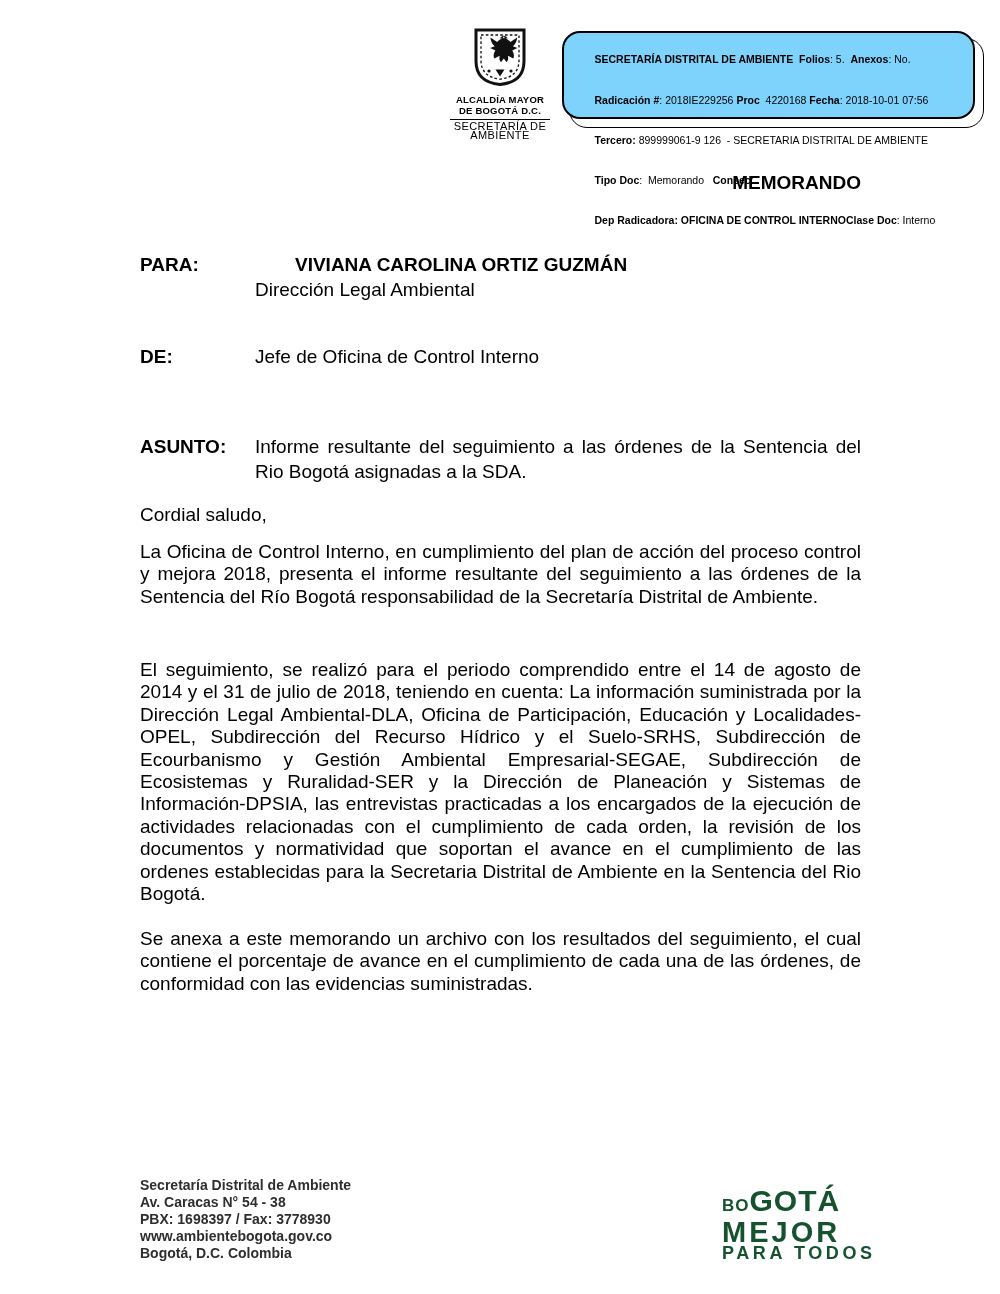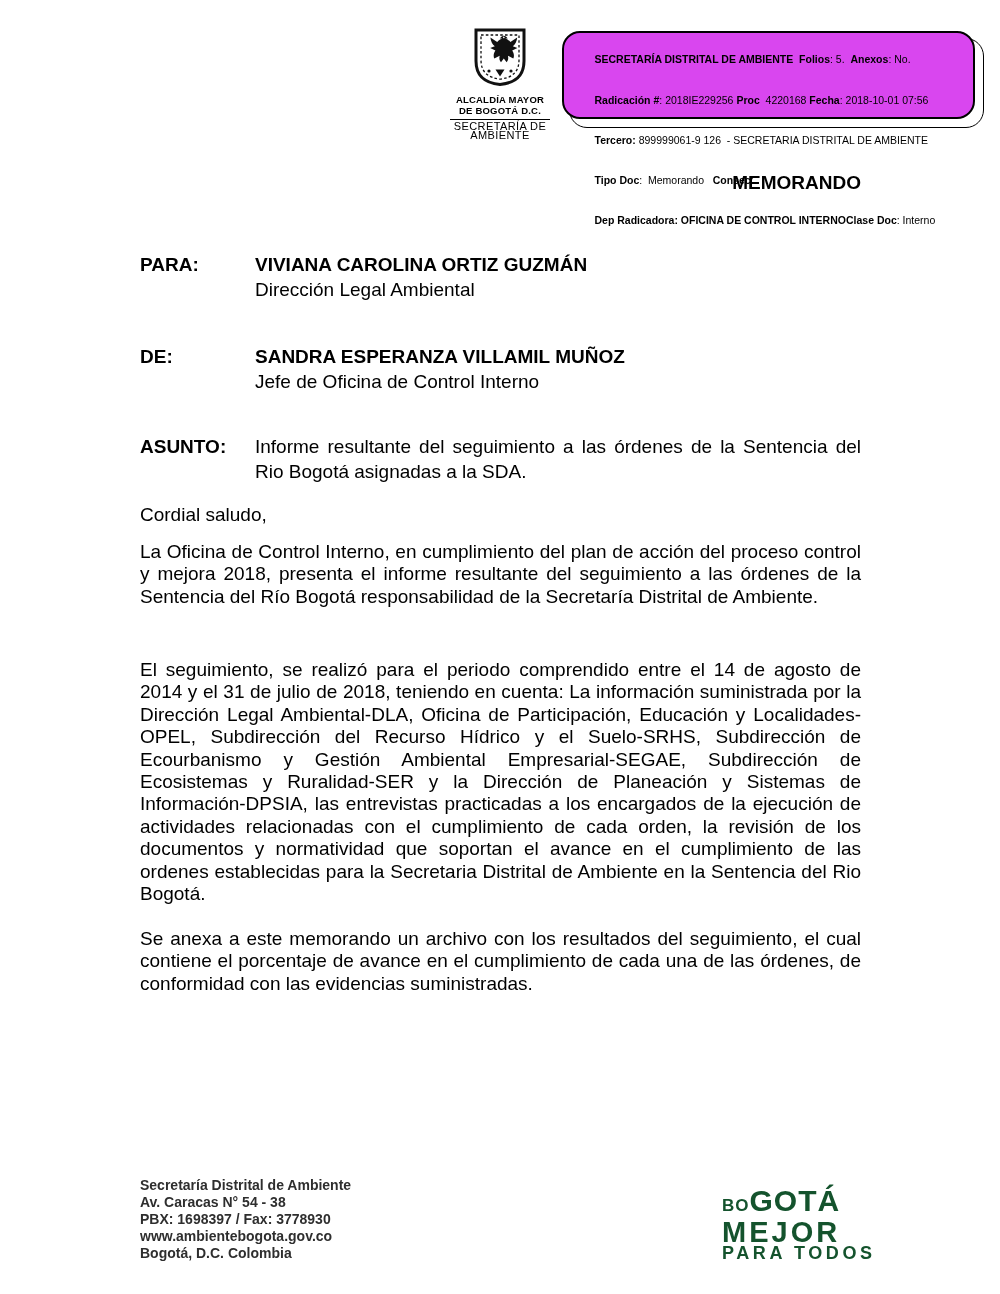--- a/index.html
+++ b/index.html
@@ -15,40 +15,40 @@
   .logo-divider{border:none;border-top:1.5px solid #000;margin:3px 4px 2px 4px;}
   .logo-sub{font-size:11px;line-height:9px;letter-spacing:.4px;}
 
   
   .stamp-echo{
     position:absolute;left:569px;top:38px;width:413px;height:88px;
     border:1.5px solid #000;border-radius:18px;z-index:1;background:transparent;
   }
   .stamp{
     position:absolute;left:562px;top:31px;width:413px;height:88px;box-sizing:border-box;
-    border:2px solid #000;border-radius:18px;background:#d946ef;z-index:2;
+    border:2px solid #000;border-radius:18px;background:#7dd3fc;z-index:2;
     padding:7px 10px 0 13px;
   }
   .stamp-line{font-size:10.5px;line-height:13.4px;white-space:pre;}
   .sb{font-weight:bold;}
 
   
   .title{
     position:absolute;left:139px;top:170px;width:722px;text-align:right;
     font-size:19px;font-weight:bold;line-height:25px;
   }
 
   
   .row{position:absolute;left:140px;width:721px;display:flex;font-size:19px;line-height:25px;}
   .row .label{width:115px;flex:none;font-weight:bold;}
   .row .value{flex:1;}
   .row-para{top:252px;}
   .row-de{top:344px;}
   .row-asunto{top:434px;}
-  .person-name{font-weight:bold;}
+  .person-name{font-weight:bold;margin-left:40px;}
   .asunto-value{text-align:justify;}
 
   
   .greeting{position:absolute;left:140px;top:504px;font-size:19px;line-height:22.4px;}
   .para{
     position:absolute;left:140px;width:721px;font-size:19px;line-height:22.4px;
     text-align:justify;
   }
   .para-1{top:522px;}
   .para-2{top:640px;}
@@ -113,21 +113,20 @@
     <div class="label">PARA:</div>
     <div class="value">
       <div class="person-name">VIVIANA CAROLINA ORTIZ GUZMÁN</div>
       <div>Dirección Legal Ambiental</div>
     </div>
   </div>
 
   <div class="row row-de">
     <div class="label">DE:</div>
     <div class="value">
-      <div class="person-name">SANDRA ESPERANZA VILLAMIL MUÑOZ</div>
       <div>Jefe de Oficina de Control Interno</div>
     </div>
   </div>
 
   <div class="row row-asunto">
     <div class="label">ASUNTO:</div>
     <div class="value asunto-value">Informe resultante del seguimiento a las órdenes de la Sentencia del Rio Bogotá asignadas a la SDA.</div>
   </div>
 
   <div class="greeting">Cordial saludo,</div>

